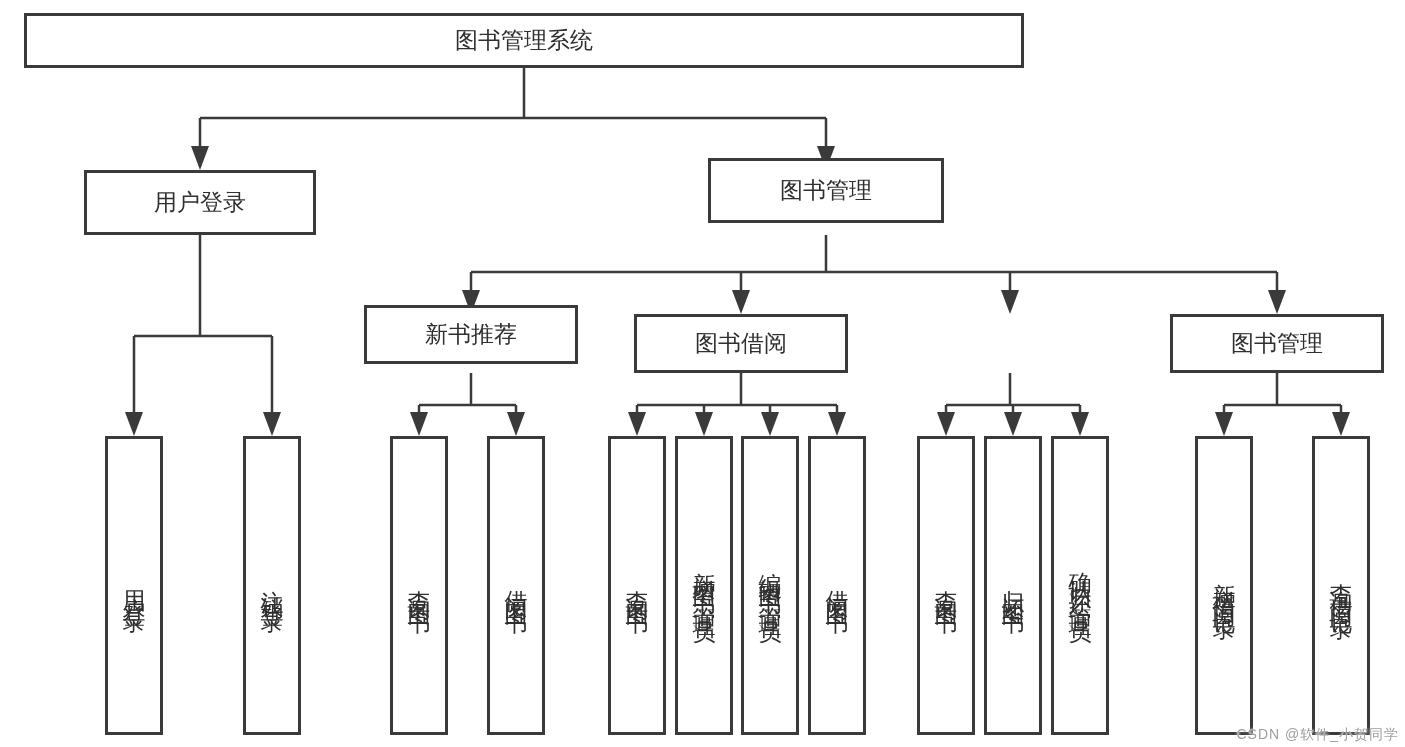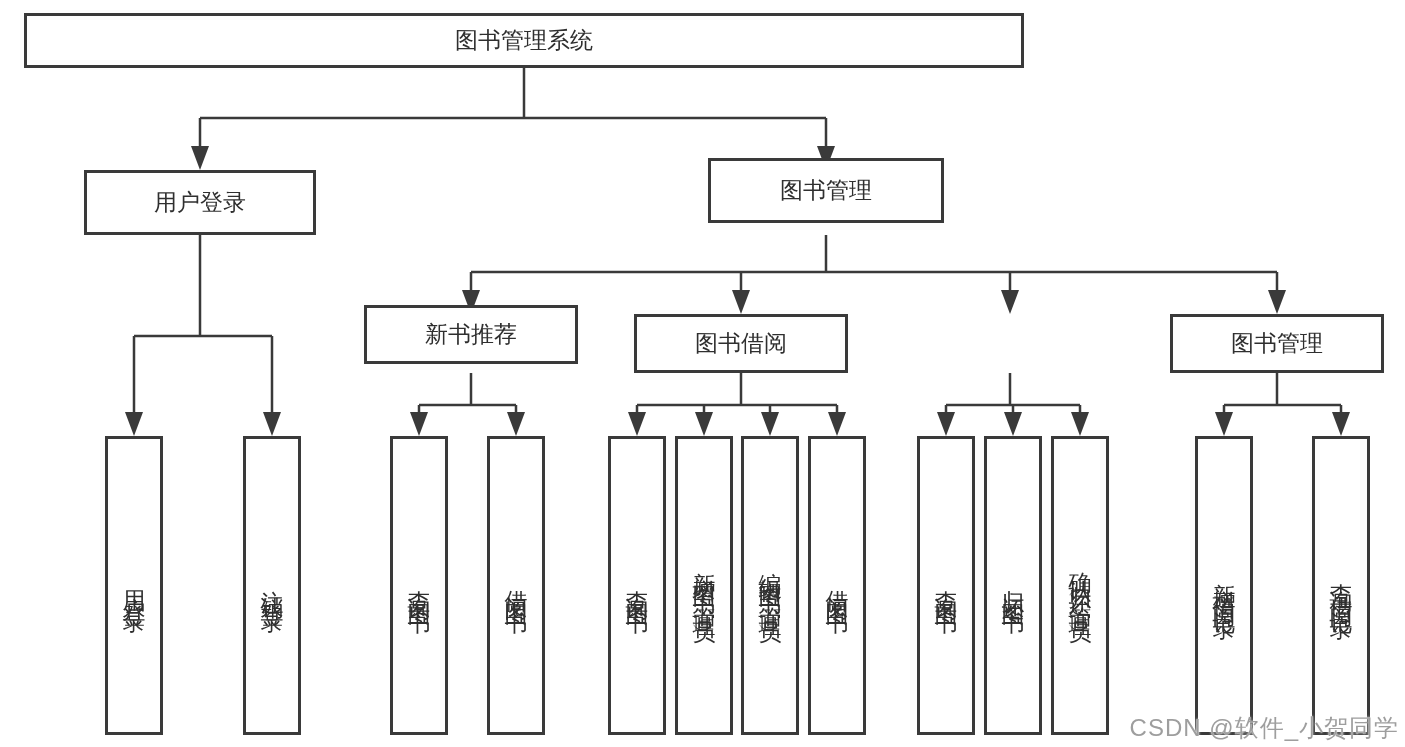--- a/index.html
+++ b/index.html
@@ -14,21 +14,21 @@
     display:flex;align-items:center;justify-content:center;
     color:var(--text,#2f2f2f);font-size:23px;line-height:1.2;
     white-space:nowrap;z-index:2;
   }
   .node .vtext{
     writing-mode:vertical-rl;text-orientation:mixed;
     letter-spacing:7px;line-height:1;
   }
   .watermark{
     position:absolute;right:6px;bottom:3px;z-index:5;
-    font-size:24px;letter-spacing:1px;color:var(--watermark,#9e9e9e);
+    font-size:14px;letter-spacing:1px;color:var(--watermark,#9e9e9e);
     text-shadow:0 0 3px rgba(255,255,255,.95), 0 0 1px rgba(255,255,255,.9);
   }
 </style>
 </head>
 <body>
 
 <div class="canvas">
 
   <svg class="connectors" width="1405" height="747" viewBox="0 0 1405 747">
     <path fill="none" stroke="currentColor" stroke-width="2.5" d="

